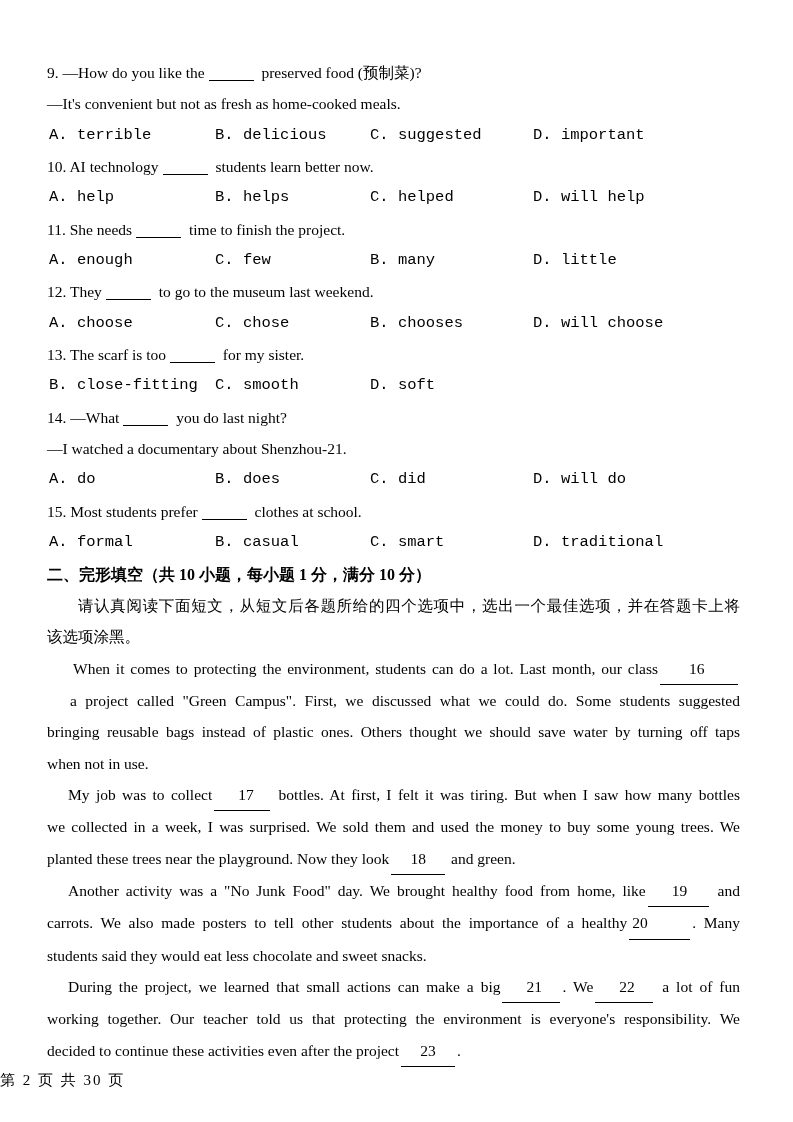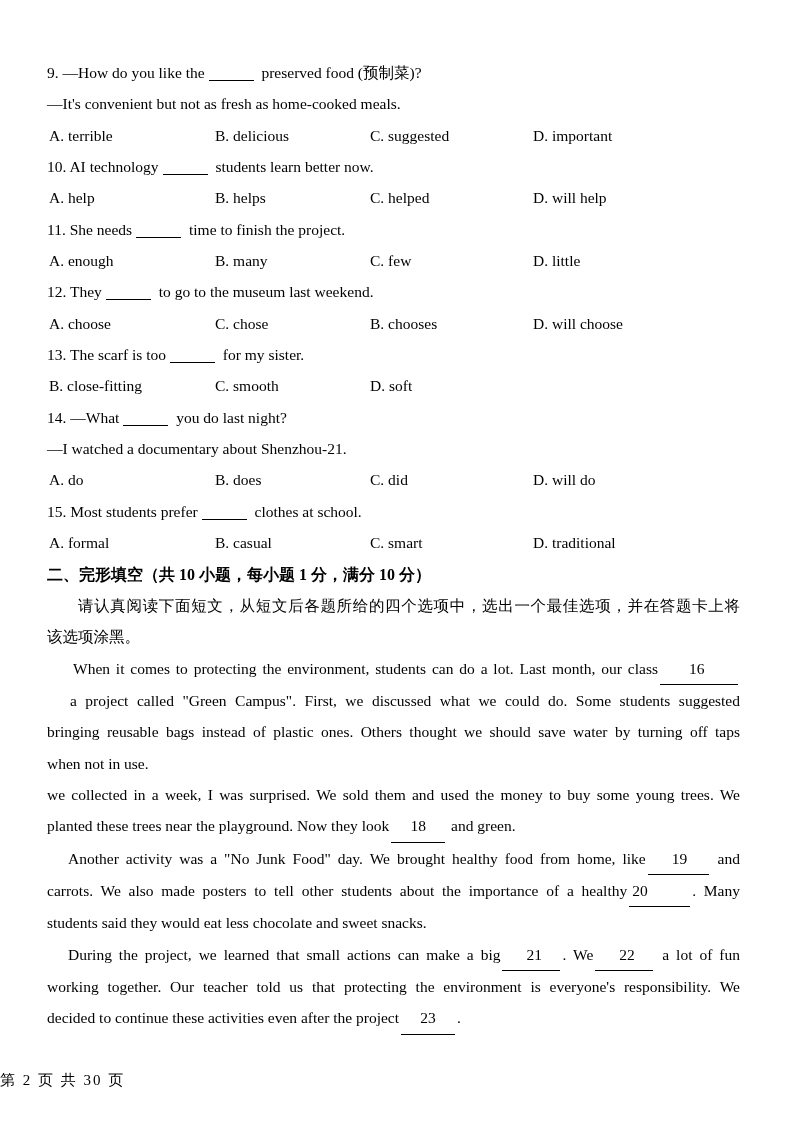--- a/index.html
+++ b/index.html
@@ -23,21 +23,21 @@
   }
   .row.justify{
     text-align:justify;
     text-align-last:justify;
   }
   .row.bold{
     font-weight:700;
     font-size:16px;
   }
   .opts{display:flex;padding-left:2px;}
-  .opts .cell{flex:0 0 auto;}
+  .opts .cell{flex:0 0 auto;font-family:Liberation Mono, monospace;}
   .opts .cell:nth-child(1){width:166px;}
   .opts .cell:nth-child(2){width:155px;}
   .opts .cell:nth-child(3){width:163px;}
   .opts .cell:nth-child(4){width:auto;}
   .blank{
     display:inline-block;
     width:45px;height:0;
     border-bottom:1px solid #000;
     margin:0 4px;
     position:relative;top:3px;
@@ -74,22 +74,22 @@
       <div class="row"><span>10. AI technology</span><span class="blank"></span><span> students learn better now.</span></div>
       <div class="row opts">
         <span class="cell">A. help</span>
         <span class="cell">B. helps</span>
         <span class="cell">C. helped</span>
         <span class="cell">D. will help</span>
       </div>
       <div class="row"><span>11. She needs</span><span class="blank"></span><span> time to finish the project.</span></div>
       <div class="row opts">
         <span class="cell">A. enough</span>
+        <span class="cell">C. few</span>
         <span class="cell">B. many</span>
-        <span class="cell">C. few</span>
         <span class="cell">D. little</span>
       </div>
       <div class="row"><span>12. They</span><span class="blank"></span><span> to go to the museum last weekend.</span></div>
       <div class="row opts">
         <span class="cell">A. choose</span>
         <span class="cell">C. chose</span>
         <span class="cell">B. chooses</span>
         <span class="cell">D. will choose</span>
       </div>
       <div class="row"><span>13. The scarf is too</span><span class="blank"></span><span> for my sister.</span></div>
@@ -113,20 +113,21 @@
         <span class="cell">C. smart</span>
         <span class="cell">D. traditional</span>
       </div>
       <div class="row bold"><span>二、完形填空（共 10 小题，每小题 1 分，满分 10 分）</span></div>
       <div class="row justify" style="text-indent: 31px;"><span>请认真阅读下面短文，从短文后各题所给的四个选项中，选出一个最佳选项，并在答题卡上将</span></div>
       <div class="row"><span>该选项涂黑。</span></div>
       <div class="row justify" style="text-indent: 26px;"><span>When it comes to protecting the environment, students can do a lot. Last month, our class</span><span class="nblank" style="min-width: 72px;">16</span></div>
       <div class="row justify" style="text-indent: 23px;"><span>a project called "Green Campus". First, we discussed what we could do. Some students suggested</span></div>
       <div class="row justify"><span>bringing reusable bags instead of plastic ones. Others thought we should save water by turning off taps</span></div>
       <div class="row"><span>when not in use.</span></div>
+      <div class="row justify" style="text-indent: 21px;"><span>My job was to collect</span><span class="nblank" style="min-width: 50px;">17</span><span> bottles. At first, I felt it was tiring. But when I saw how many bottles</span></div>
       <div class="row justify"><span>we collected in a week, I was surprised. We sold them and used the money to buy some young trees. We</span></div>
       <div class="row"><span>planted these trees near the playground. Now they look</span><span class="nblank" style="min-width: 48px;">18</span><span> and green.</span></div>
       <div class="row justify" style="text-indent: 21px;"><span>Another activity was a "No Junk Food" day. We brought healthy food from home, like</span><span class="nblank" style="min-width: 55px;">19</span><span> and</span></div>
       <div class="row justify"><span>carrots. We also made posters to tell other students about the importance of a healthy</span><span class="nblank" style="min-width: 55px;">20</span><span>. Many</span></div>
       <div class="row"><span>students said they would eat less chocolate and sweet snacks.</span></div>
       <div class="row justify" style="text-indent: 21px;"><span>During the project, we learned that small actions can make a big</span><span class="nblank" style="min-width: 52px;">21</span><span>. We</span><span class="nblank" style="min-width: 52px;">22</span><span> a lot of fun</span></div>
       <div class="row justify"><span>working together. Our teacher told us that protecting the environment is everyone's responsibility. We</span></div>
       <div class="row"><span>decided to continue these activities even after the project</span><span class="nblank" style="min-width: 48px; text-align: center;">23</span><span>.</span></div>
     </div>
   <div class="footer">第 2 页 共 30 页</div>

